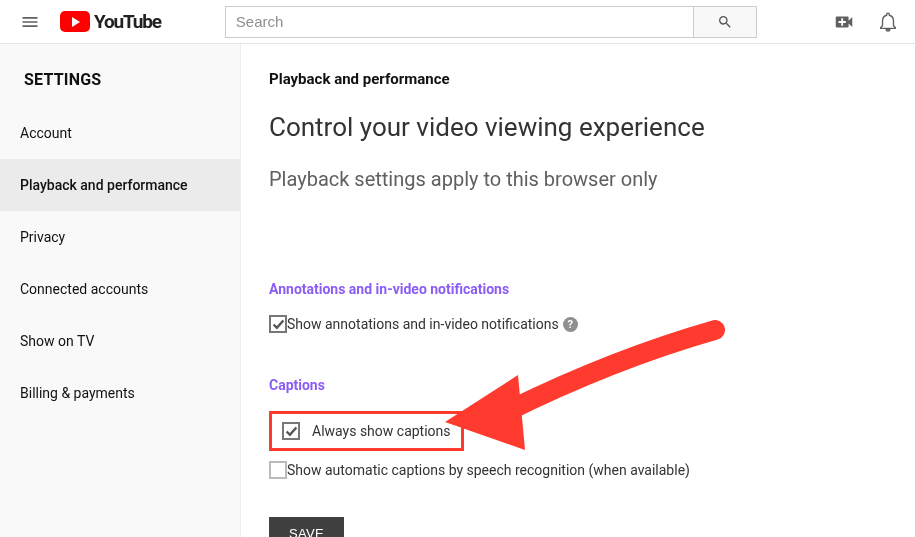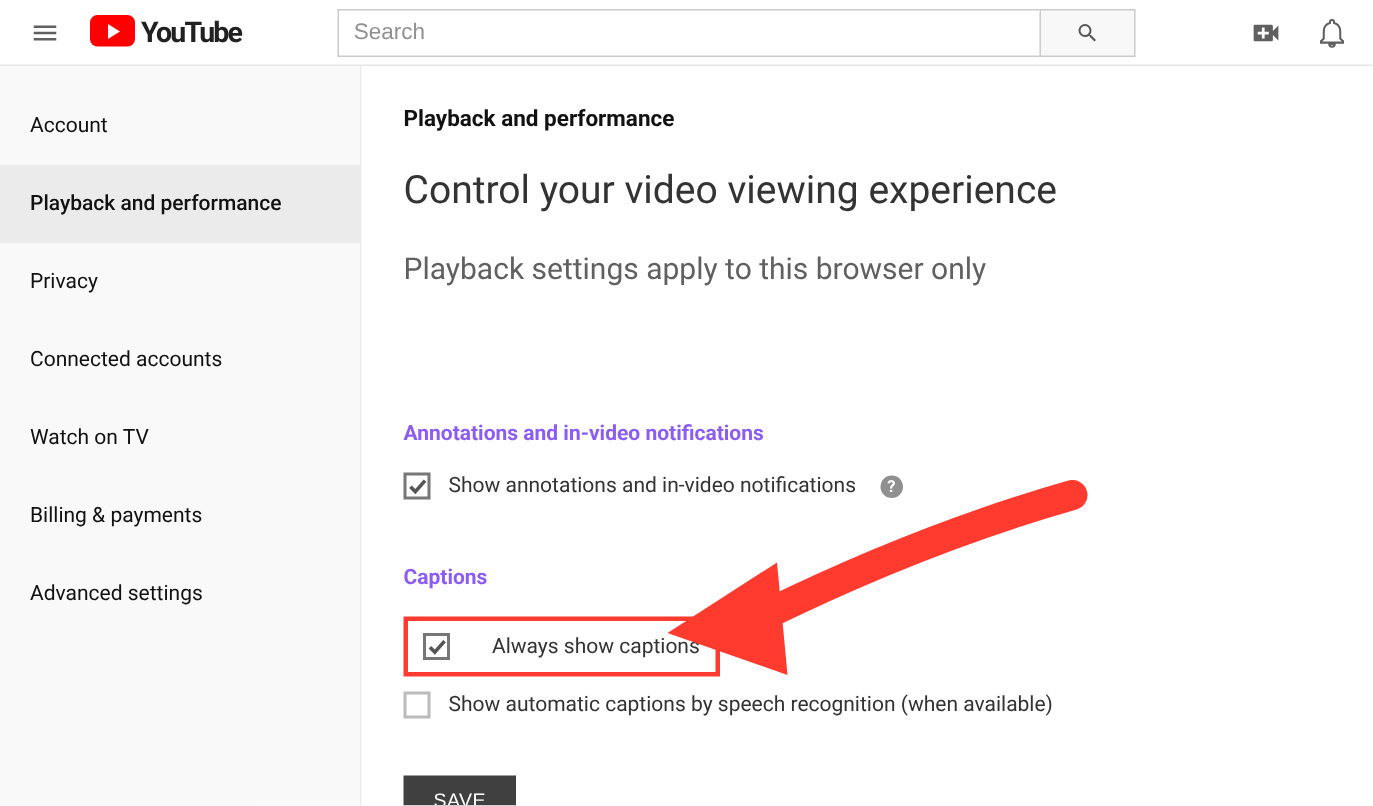--- a/index.html
+++ b/index.html
@@ -22,21 +22,21 @@
     border-bottom: 1px solid #e5e5e5;
     background: #fff;
   }
   .menu-btn {
     width: 24px; height: 24px;
     display: flex; align-items: center; justify-content: center;
     margin-right: 18px;
     cursor: pointer;
   }
   .menu-btn svg { width: 20px; height: 20px; fill: #606060; }
-  .logo { display: flex; cursor: pointer; }
+  .logo { display: flex; align-items: center; cursor: pointer; }
   .logo-play {
     width: 30px; height: 21px;
     background: #ff0000;
     border-radius: 5px;
     display: flex; align-items: center; justify-content: center;
     margin-right: 4px;
   }
   .logo-play::before {
     content: "";
     border-left: 8px solid #fff;
@@ -133,21 +133,20 @@
   }
   .group-title {
     font-size: 14px;
     font-weight: 700;
     color: #8b5cf6;
     margin-bottom: 18px;
   }
   .check-row {
     display: flex;
     align-items: center;
-    gap: 12px;
     margin-bottom: 10px;
   }
   .cb {
     width: 18px; height: 18px;
     border: 2px solid #777;
     display: flex; align-items: center; justify-content: center;
     cursor: pointer;
     flex-shrink: 0;
   }
   .cb svg { width: 13px; height: 13px; stroke: #555; stroke-width: 3; fill: none; display:none; }
@@ -161,21 +160,21 @@
     display:flex;align-items:center;justify-content:center;
     margin-left: 4px;
     cursor: pointer;
   }
   .captions-group { margin-top: 44px; }
   .highlight-box {
     border: 3px solid #ff3b2f;
     padding: 8px 10px;
     display: inline-flex;
     align-items: center;
-    gap: 28px;
+    gap: 12px;
     margin-bottom: 10px;
   }
   .save-btn {
     margin-top: 28px;
     background: #404040;
     color: #fff;
     border: none;
     padding: 9px 20px;
     font-size: 13px;
     font-weight: 500;
@@ -222,27 +221,27 @@
     <div class="hicon">
       <svg viewBox="0 0 24 24">
           <path d="M12 22c1.1 0 2-.9 2-2h-4c0 1.1.9 2 2 2zm6-6v-5c0-3.07-1.64-5.64-4.5-6.32V4c0-.83-.67-1.5-1.5-1.5S10.5 3.17 10.5 4v.68C7.63 5.36 6 7.92 6 11v5l-2 2v1h16v-1l-2-2z" fill="none" stroke="#606060" stroke-width="1.5"></path>
         </svg>
     </div>
   </div>
 </div>
 
 <div class="layout">
   <div class="sidebar">
+    <div class="sb-heading">SETTINGS</div>
     <div class="sb-item"><span>Account</span></div>
     <div class="sb-item active"><span>Playback and performance</span></div>
     <div class="sb-item"><span>Privacy</span></div>
     <div class="sb-item"><span>Connected accounts</span></div>
-    <div class="sb-item"><span>Watch on TV</span></div>
+    <div class="sb-item"><span>Show on TV</span></div>
     <div class="sb-item"><span>Billing &amp; payments</span></div>
-    <div class="sb-item"><span>Advanced settings</span></div>
   </div>
 
   <div class="main">
     <div class="sect-small-title">Playback and performance</div>
     <div class="big-title">Control your video viewing experience</div>
     <div class="subtext">Playback settings apply to this browser only</div>
 
     <div class="group-title">Annotations and in-video notifications</div>
     <div class="check-row">
       <div class="cb checked">

